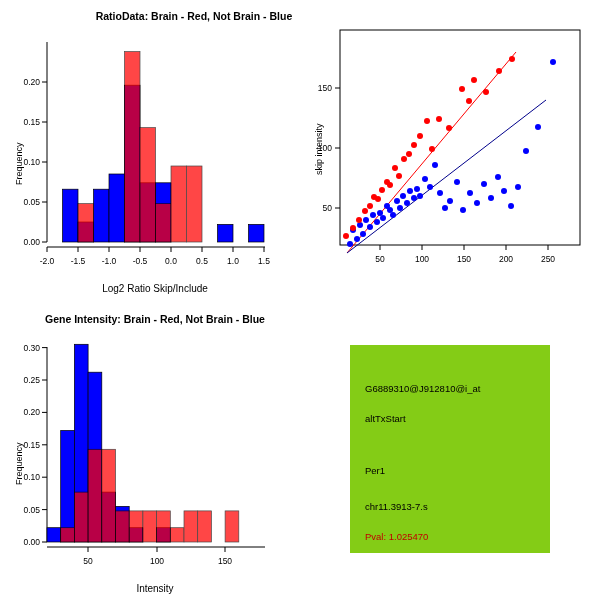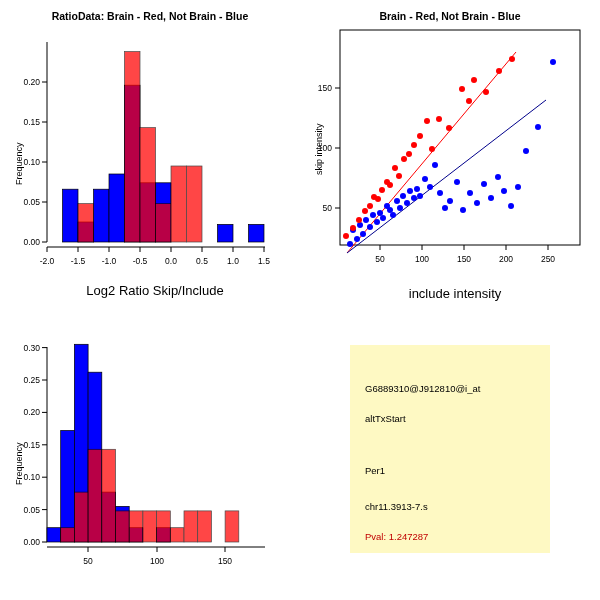--- a/index.html
+++ b/index.html
@@ -8,41 +8,41 @@
     background:#ffffff;
     font-family:"Liberation Sans", sans-serif;
     color:#000;
     position:relative;
     overflow:hidden;
   }
   .panel{position:absolute;}
   .ptitle{
     font-size:10.5px;font-weight:bold;text-align:center;white-space:nowrap;
   }
-  .axis-label{font-size:13px;text-align:center;}
+  .axis-label{font-size:10px;text-align:center;}
   .ylab{
     font-size:9px;
     transform:rotate(-90deg);
     transform-origin:left top;
     white-space:nowrap;
   }
   .tick{font-size:8.5px;}
   svg{display:block;}
   .infobox{
-    background:#fef9c3;
+    background:#84cc16;
     text-decoration:underline;
   }
   .infotext{font-size:9.5px;color:#000;}
   .infotext.pval{color:#c00000;}
 </style>
 </head>
 <body>
 
 <div class="panel" style="left:0;top:0;width:300px;height:300px;">
-  <div class="ptitle" style="position:absolute;left:0;top:10px;width:300px;">RatioData: Brain - Red, Not Brain - Blue</div>
+  <div class="ptitle" style="position:absolute;left:0;top:10px;width:300px;padding-left:44px;">RatioData: Brain - Red, Not Brain - Blue</div>
 
   <div class="ylab" style="position:absolute;left:14px;top:185px;">Frequency</div>
   <div class="axis-label" style="position:absolute;left:30px;top:283px;width:250px;">Log2 Ratio Skip/Include</div>
 
   <svg width="300" height="300" style="position:absolute;left:0;top:0;">
 
     <line x1="47" y1="42" x2="47" y2="242" stroke="#000" stroke-width="1"></line>
     <line x1="47" y1="242" x2="42" y2="242" stroke="#000" stroke-width="1"></line>
     <line x1="47" y1="202" x2="42" y2="202" stroke="#000" stroke-width="1"></line>
     <line x1="47" y1="162" x2="42" y2="162" stroke="#000" stroke-width="1"></line>
@@ -91,23 +91,21 @@
       <rect x="124.5" y="51.6" width="15.5" height="190.4" fill="#ff0000" stroke="#000" stroke-width="0.7"></rect>
       <rect x="140" y="127.6" width="15.5" height="114.4" fill="#ff0000" stroke="#000" stroke-width="0.7"></rect>
       <rect x="155.5" y="203.6" width="15.5" height="38.4" fill="#ff0000" stroke="#000" stroke-width="0.7"></rect>
       <rect x="171" y="166" width="15.5" height="76" fill="#ff0000" stroke="#000" stroke-width="0.7"></rect>
       <rect x="186.5" y="166" width="15.5" height="76" fill="#ff0000" stroke="#000" stroke-width="0.7"></rect>
     </g>
   </svg>
 </div>
 
 <div class="panel" style="left:300px;top:0;width:300px;height:300px;">
-  <div class="ptitle" style="position:absolute;left:0;top:10px;width:300px;">Brain - Red, Not Brain - Blue</div>
   <div class="ylab" style="position:absolute;left:14px;top:175px;">skip intensity</div>
-  <div class="axis-label" style="position:absolute;left:30px;top:286px;width:250px;">include intensity</div>
 
   <svg width="300" height="300" style="position:absolute;left:0;top:0;">
 
     <rect x="40" y="30" width="240" height="215" fill="none" stroke="#000" stroke-width="1"></rect>
 
     <g font-size="8.5" font-family="Liberation Sans, sans-serif">
       <line x1="40" y1="208" x2="35" y2="208" stroke="#000"></line>
       <text x="32" y="211" text-anchor="end">50</text>
       <line x1="40" y1="148" x2="35" y2="148" stroke="#000"></line>
       <text x="32" y="151" text-anchor="end">100</text>
@@ -202,21 +200,23 @@
         <circle cx="169" cy="101" r="3"></circle>
       <circle cx="174" cy="80" r="3"></circle>
         <circle cx="186" cy="92" r="3"></circle>
       <circle cx="199" cy="71" r="3"></circle>
         <circle cx="212" cy="59" r="3"></circle>
     </g>
   </svg>
 </div>
 
 <div class="panel" style="left:0;top:300px;width:300px;height:300px;">
+  <div class="ptitle" style="position:absolute;left:0;top:13px;width:310px;">Gene Intensity: Brain - Red, Not Brain - Blue</div>
   <div class="ylab" style="position:absolute;left:14px;top:185px;">Frequency</div>
+  <div class="axis-label" style="position:absolute;left:30px;top:283px;width:250px;">Intensity</div>
 
   <svg width="300" height="300" style="position:absolute;left:0;top:0;">
 
     <line x1="47" y1="47" x2="47" y2="242" stroke="#000" stroke-width="1"></line>
     <g font-size="8.5" font-family="Liberation Sans, sans-serif">
       <line x1="47" y1="242" x2="42" y2="242" stroke="#000"></line>
         <text x="40" y="245" text-anchor="end">0.00</text>
       <line x1="47" y1="209.6" x2="42" y2="209.6" stroke="#000"></line>
         <text x="40" y="212.6" text-anchor="end">0.05</text>
       <line x1="47" y1="177.2" x2="42" y2="177.2" stroke="#000"></line>
@@ -267,14 +267,14 @@
       <rect x="225.1" y="210.9" width="13.7" height="31.1" fill="#ff0000" stroke="#000" stroke-width="0.7"></rect>
     </g>
   </svg>
 </div>
 
 <div class="panel infobox" style="left:350px;top:345px;width:200px;height:208px;">
   <div class="infotext" style="position:absolute;left:15px;top:38px;">G6889310@J912810@i_at</div>
   <div class="infotext" style="position:absolute;left:15px;top:68px;">altTxStart</div>
   <div class="infotext" style="position:absolute;left:15px;top:120px;">Per1</div>
   <div class="infotext" style="position:absolute;left:15px;top:156px;">chr11.3913-7.s</div>
-  <div class="infotext pval" style="position:absolute;left:15px;top:186px;">Pval: 1.247287</div>
+  <div class="infotext pval" style="position:absolute;left:15px;top:186px;">Pval: 1.025470</div>
 </div>
 
 </body></html>

